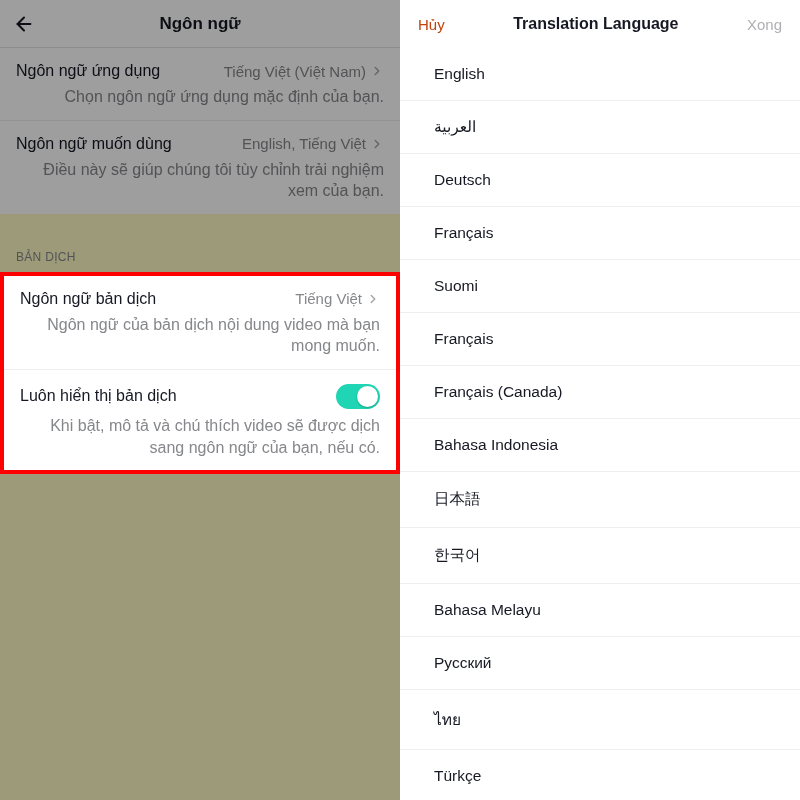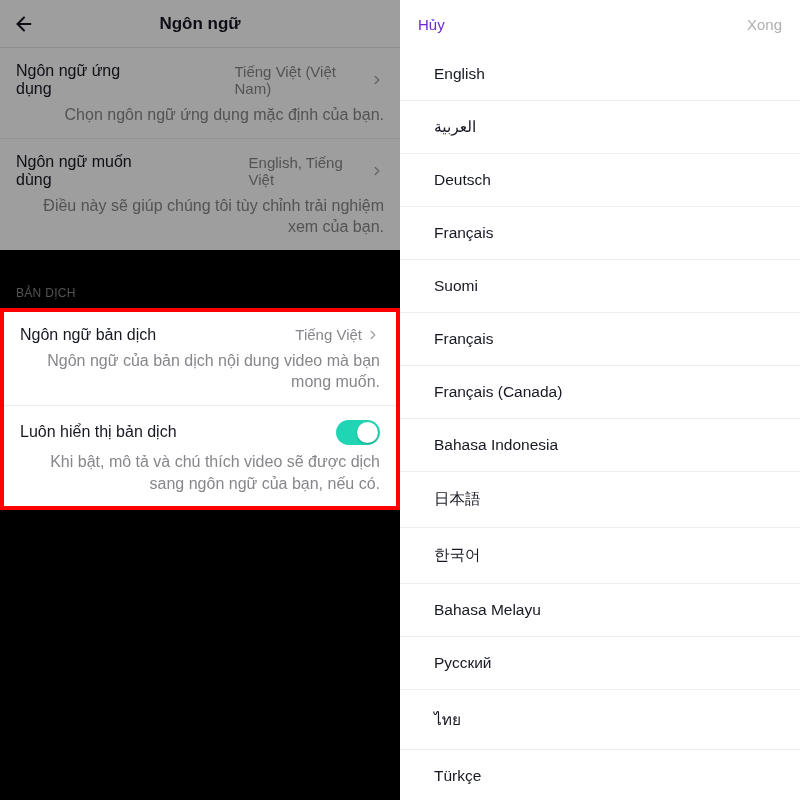--- a/index.html
+++ b/index.html
@@ -2,21 +2,21 @@
 <html><head>
 <meta charset="utf-8">
 <style>
   * { box-sizing: border-box; margin: 0; padding: 0; }
   html, body { width: 800px; height: 800px; font-family: -apple-system, "Helvetica Neue", Arial, sans-serif; }
   body { display: flex; background: #fff; }
 
   
   .left {
     width: 400px; height: 800px; position: relative;
-    background: #000000;
+    background: #fef9c3;
   }
   .dim-overlay {
     position: absolute; inset: 0;
     background: rgba(0,0,0,0.38);
     pointer-events: none;
     z-index: 5;
   }
   .left .header {
     height: 48px; display: flex; align-items: center; justify-content: center;
     border-bottom: 1px solid #e4e4e4; background: #fff; position: relative;
@@ -30,21 +30,21 @@
 
   .row {
     padding: 14px 16px 12px 16px; background: #fff;
   }
   .row + .row { border-top: 1px solid #eee; }
   .row-line {
     display: flex; align-items: center; justify-content: space-between; gap: 48px;
   }
   .row-label { font-size: 16px; color: #161823; }
   .row-value { font-size: 15px; color: #86878b; margin-right: 4px; }
-  .row-right { display: flex; align-items: center; margin-left: 36px; }
+  .row-right { display: flex; align-items: center; }
   .row-desc {
     margin-top: 6px; font-size: 16px; color: #86878b; line-height: 1.35; text-align: right;
   }
   .chevron {
     width: 14px; height: 14px; display:inline-block;
   }
   .chevron svg { display:block; }
 
   .section-break { height: 30px; }
   .section-title {
@@ -69,21 +69,21 @@
   }
 
   
   .right {
     width: 400px; height: 800px; background: #fff; overflow: hidden;
   }
   .right .header2 {
     height: 48px; display: flex; align-items: center; justify-content: space-between;
     padding: 0 18px;
   }
-  .cancel { color: #6d28d9; font-size: 15px; font-weight: 500; }
+  .cancel { color: #c2410c; font-size: 15px; font-weight: 500; }
   .done { color: #b0b0b4; font-size: 15px; }
   .header2-title { font-size: 16px; font-weight: 600; color: #161823; }
 
   .lang-list { }
   .lang-item {
     padding: 17px 34px; font-size: 15.5px; color: #161823;
     border-bottom: 1px solid #efefef;
   }
 </style>
 </head>
@@ -161,20 +161,21 @@
         </span>
       </div>
       <div class="row-desc">Khi bật, mô tả và chú thích video sẽ được dịch sang ngôn ngữ của bạn, nếu có.</div>
     </div>
   </div>
 </div>
 
 <div class="right">
   <div class="header2">
     <span class="cancel">Hủy</span>
+    <span class="header2-title">Translation Language</span>
     <span class="done">Xong</span>
   </div>
   <div class="lang-list" id="lang-list">
       <div class="lang-item">English</div>
       <div class="lang-item">العربية</div>
       <div class="lang-item">Deutsch</div>
       <div class="lang-item">Français</div>
       <div class="lang-item">Suomi</div>
       <div class="lang-item">Français</div>
       <div class="lang-item">Français (Canada)</div>

